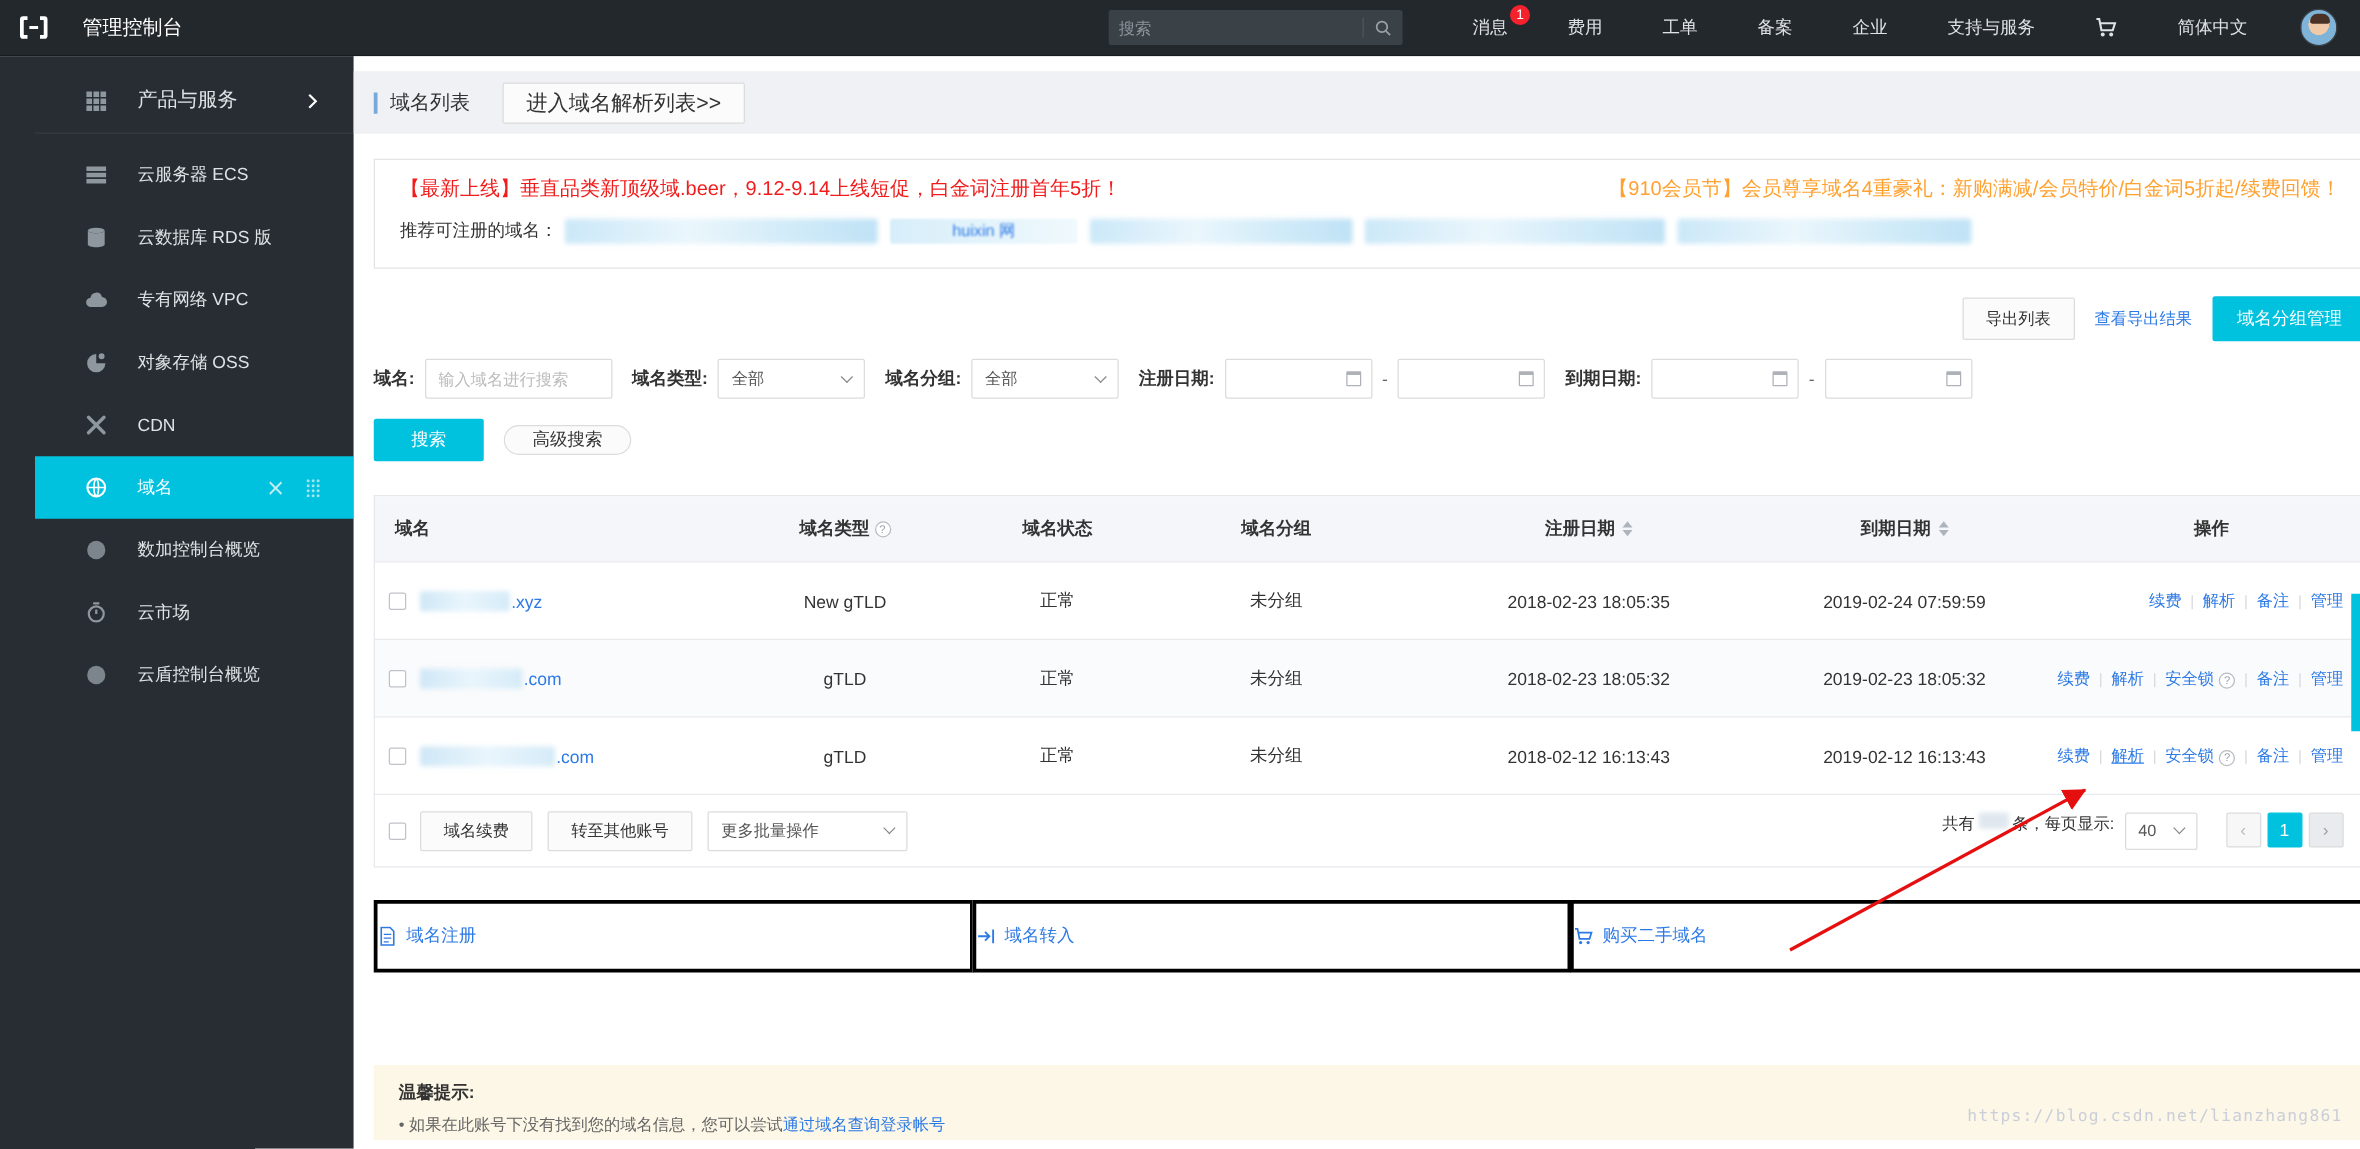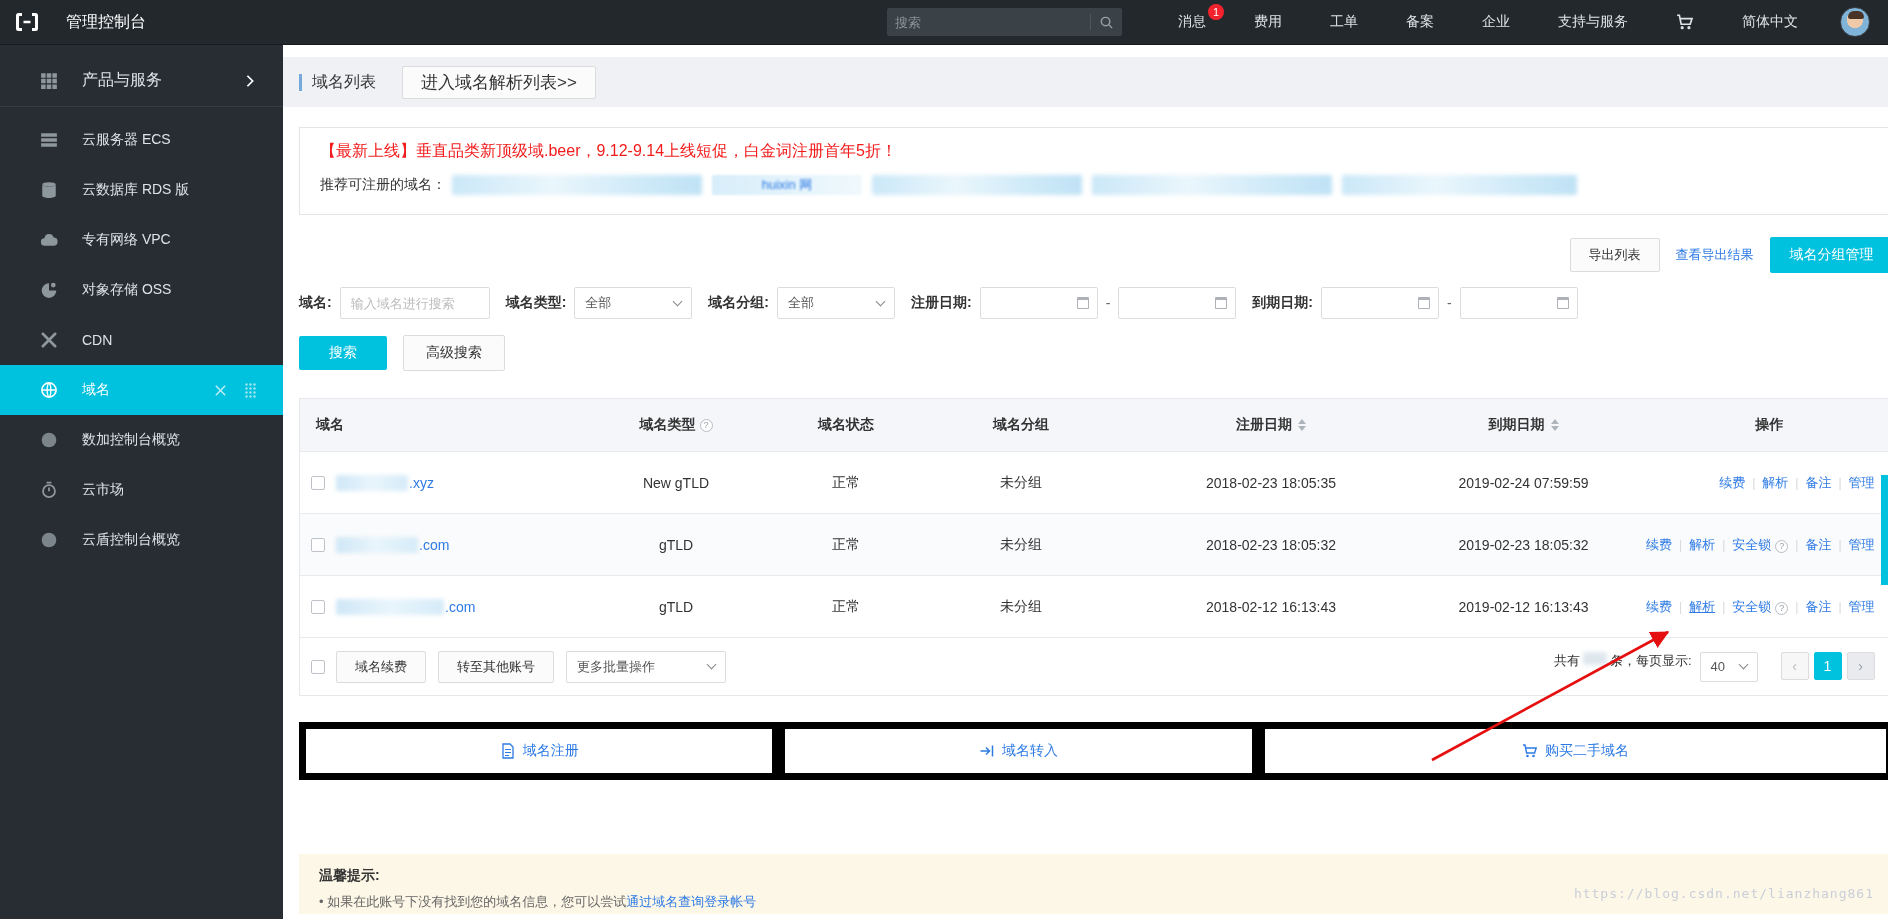--- a/index.html
+++ b/index.html
@@ -25,21 +25,21 @@
   .badge { position:absolute; top:-9px; right:6px; min-width:16px; height:16px; background:#f5222d; color:#fff; font-size:11px; border-radius:8px; text-align:center; line-height:16px; padding:0 3px; }
   .cart-btn { color:#dfe3e6; padding:0 24px; cursor:pointer; display:flex; }
   .cart-btn svg { width:18px; height:18px; }
   .avatar { width:30px; height:30px; border-radius:50%; margin-left:18px; background:radial-gradient(circle at 50% 42%, #f0c9a8 0 38%, #7fb3d8 39% 100%); position:relative; overflow:hidden; cursor:pointer; border:1px solid #3a4147; }
   .avatar::after { content:""; position:absolute; left:7px; top:3px; width:16px; height:8px; border-radius:8px 8px 3px 3px; background:#4a3326; }
 
   
   .shell { display:flex; height:874px; }
 
   
-  .sidebar { width:283px; flex-shrink:0; background:#272d33; padding-top:10px; }
+  .sidebar { width:283px; flex-shrink:0; background:#272d33; padding-top:10px;padding-left:28px; }
   .side-row { height:50px; display:flex; align-items:center; padding:0 26px 0 40px; color:#dfe3e6; cursor:pointer; }
   .side-row .icn { width:18px; height:18px; color:#8e979d; margin-right:24px; flex-shrink:0; display:flex; }
   .side-row .icn svg { width:18px; height:18px; }
   .side-row.products { height:52px; font-size:16px; border-bottom:1px solid #343b41; margin-bottom:8px; }
   .side-row.products .chev-r { margin-left:auto; color:#fff; width:14px; height:14px; }
   .side-row.active { background:#00c1de; color:#fff; }
   .side-row.active .icn { color:#fff; }
   .side-row .close-x { margin-left:auto; width:15px; height:15px; color:#bfeef5; cursor:pointer; }
   .side-row .dots { width:13px; height:16px; color:#9fe6f0; margin-left:16px; cursor:grab; }
   .side-row.dim .icn { color:#7c858b; }
@@ -80,21 +80,21 @@
   .selectbox { height:32px; border:1px solid #dcdcdc; border-radius:2px; background:#fff; display:flex; align-items:center; padding:0 10px; cursor:pointer; }
   .selectbox .val { font-size:13px; color:#555; flex:1; }
   .chev { width:7px; height:7px; border-right:1.5px solid #888; border-bottom:1.5px solid #888; transform:rotate(45deg); margin-top:-4px; flex-shrink:0; }
   .sel-type { width:118px; } .sel-group { width:118px; }
   .datebox { width:118px; height:32px; border:1px solid #dcdcdc; border-radius:2px; background:#fff; display:flex; align-items:center; justify-content:flex-end; padding:0 8px; cursor:text; }
   .cal { width:12px; height:12px; border:1px solid #aeb2b8; border-top:3px solid #aeb2b8; border-radius:1px; display:inline-block; }
   .dash { margin:0 8px; color:#666; }
 
   .searchrow { margin-top:16px; display:flex; align-items:center; }
   .btn-search { width:88px; height:34px; background:#00c1de; color:#fff; border:none; border-radius:2px; font-size:14px; cursor:pointer; font-family:inherit; }
-  .btn-adv { margin-left:16px; height:36px; padding:0 22px; background:#fbfbfb; border:1px solid #dcdcdc; border-radius:2px; font-size:14px; color:#333; cursor:pointer; font-family:Liberation Serif, serif; }
+  .btn-adv { margin-left:16px; height:24px; padding:0 22px; background:#fbfbfb; border:1px solid #dcdcdc; border-radius:12px; font-size:14px; color:#333; cursor:pointer; font-family:Liberation Serif, serif; }
 
   
   .panel { margin-top:27px; border:1px solid #e6e8ec; }
   .tgrid { display:grid; grid-template-columns:36px 225px 230px 110px 240px 260px 245px 1fr; align-items:center; }
   .thead { background:#f5f6fa; height:52px; font-weight:bold; font-size:14px; color:#333; }
   .th { text-align:center; display:flex; align-items:center; justify-content:center; }
   .th.left { grid-column:1 / 3; justify-content:flex-start; padding-left:16px; }
   .trow { height:62px; border-top:1px solid #e9eaee; font-size:14px; }
   .trow.alt { background:#fafbfc; }
   .cell { text-align:center; }
@@ -121,21 +121,21 @@
   .batch-right { margin-left:auto; display:flex; align-items:flex-start; font-size:13px; color:#333; }
   .count-blur { display:inline-block; width:24px; height:13px; margin:0 3px; border-radius:2px; background:#dfe7ee; filter:blur(2px); vertical-align:middle; }
   .sel-size { width:58px; height:30px; margin-left:8px; }
   .pager { display:flex; align-items:center; margin-left:18px; }
   .pg { width:28px; height:28px; border:1px solid #dcdcdc; background:#f7f7f7; color:#b9bcc1; text-align:center; line-height:26px; font-size:14px; margin-left:5px; cursor:pointer; border-radius:2px; }
   .pg.cur { background:#00c1de; border-color:#00c1de; color:#fff; }
   .pg.next { background:#e9ebee; color:#9aa0a6; }
 
   
   .quicklinks { margin-top:26px; display:flex; }
-  .qlink { height:58px; border:7px solid #000000; background:#fff; margin-left:-1px; display:flex; align-items:center; justify-content:center; cursor:pointer; }
+  .qlink { height:58px; border:3px solid #000000; background:#fff; margin-left:-1px; display:flex; align-items:center; justify-content:flex-start; cursor:pointer; }
   .qlink.a { flex:3; margin-left:0; } .qlink.b { flex:3; } .qlink.c { flex:4; }
   .qlink .qicn { width:16px; height:16px; color:#2d7ae5; margin-right:7px; display:flex; }
   .qlink .qicn svg { width:16px; height:16px; }
   .qlink span.lbl { color:#2d7ae5; font-size:14px; }
 
   
   .tipbox { margin-top:74px; background:#fdf7e7; padding:13px 20px 14px 20px; height:60px; }
   .tip-title { font-weight:bold; font-size:14px; color:#333; }
   .tip-line { margin-top:8px; font-size:13px; color:#666; }
   .tip-line .link { font-size:13px; }
@@ -307,20 +307,21 @@
 
       <div class="page-head">
         <span class="accent-bar"></span>
         <span class="page-title">域名列表</span>
         <button class="head-btn">进入域名解析列表&gt;&gt;</button>
       </div>
 
       <div class="banner">
         <div class="banner-line1">
           <span class="promo-left">【最新上线】垂直品类新顶级域.beer，9.12-9.14上线短促，白金词注册首年5折！</span>
+          <span class="promo-right">【910会员节】会员尊享域名4重豪礼：新购满减/会员特价/白金词5折起/续费回馈！</span>
         </div>
         <div class="banner-line2">
           <span>推荐可注册的域名：</span>
           <span class="chips">
             <span class="chip" style="width:250px"></span>
             <span class="chip txt" style="width:150px">huixin 网</span>
             <span class="chip" style="width:210px"></span>
             <span class="chip" style="width:240px"></span>
             <span class="chip" style="width:235px"></span>
           </span>

